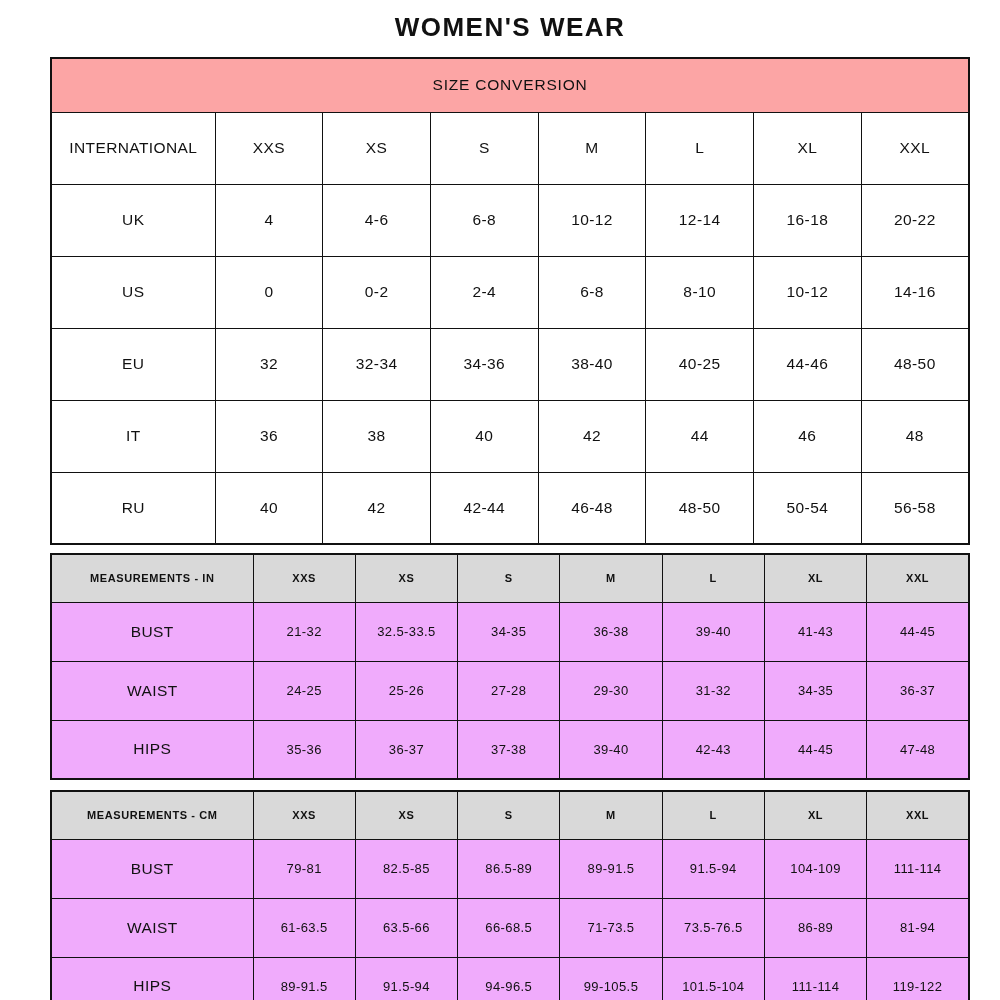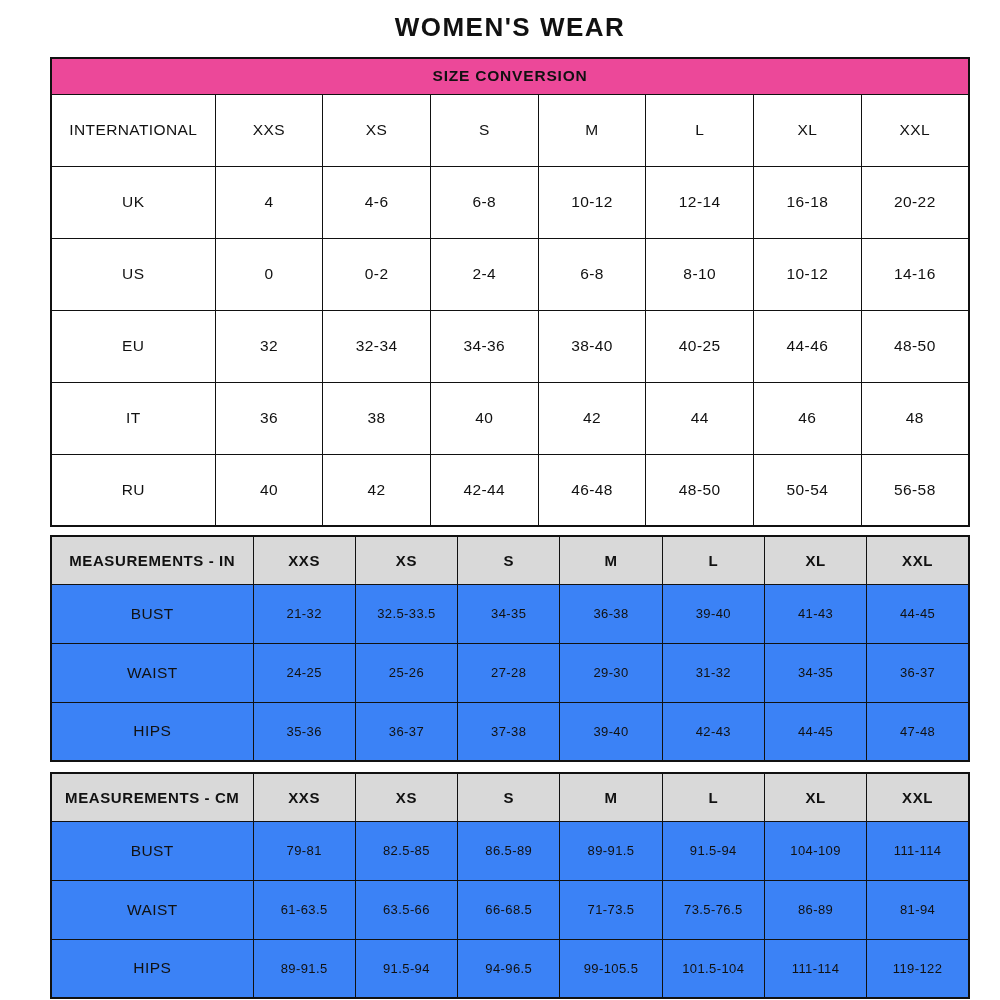--- a/index.html
+++ b/index.html
@@ -33,40 +33,40 @@
   td, th {
     border: 1.5px solid #111111;
     text-align: center;
     vertical-align: middle;
     font-size: 15.5px;
     letter-spacing: 0.4px;
   }
   
   .tbl-conv { margin-bottom: 8px; }
   .tbl-conv .banner {
-    background: #ec4899;
-    font-weight: bold;
-    height: 36px;
+    background: #fca5a5;
+    font-weight: normal;
+    height: 54px;
     font-size: 15.5px;
     letter-spacing: 0.8px;
   }
   .tbl-conv tbody td { height: 72px; background: #ffffff; }
   
   .tbl-meas { margin-bottom: 10px; }
   .tbl-meas thead th {
     background: #d9d9d9;
     font-weight: bold;
     height: 48px;
-    font-size: 15px;
+    font-size: 11px;
     letter-spacing: 0.6px;
   }
   .tbl-meas tbody td {
     height: 59px;
     font-size: 13px;
-    background: #3b82f6;
+    background: #f0abfc;
   }
   .tbl-meas tbody td:first-child { font-size: 15.5px; }
 </style>
 </head>
 <body>
 
 <div class="page">
 
   <div class="page-title">WOMEN'S WEAR</div>
 

